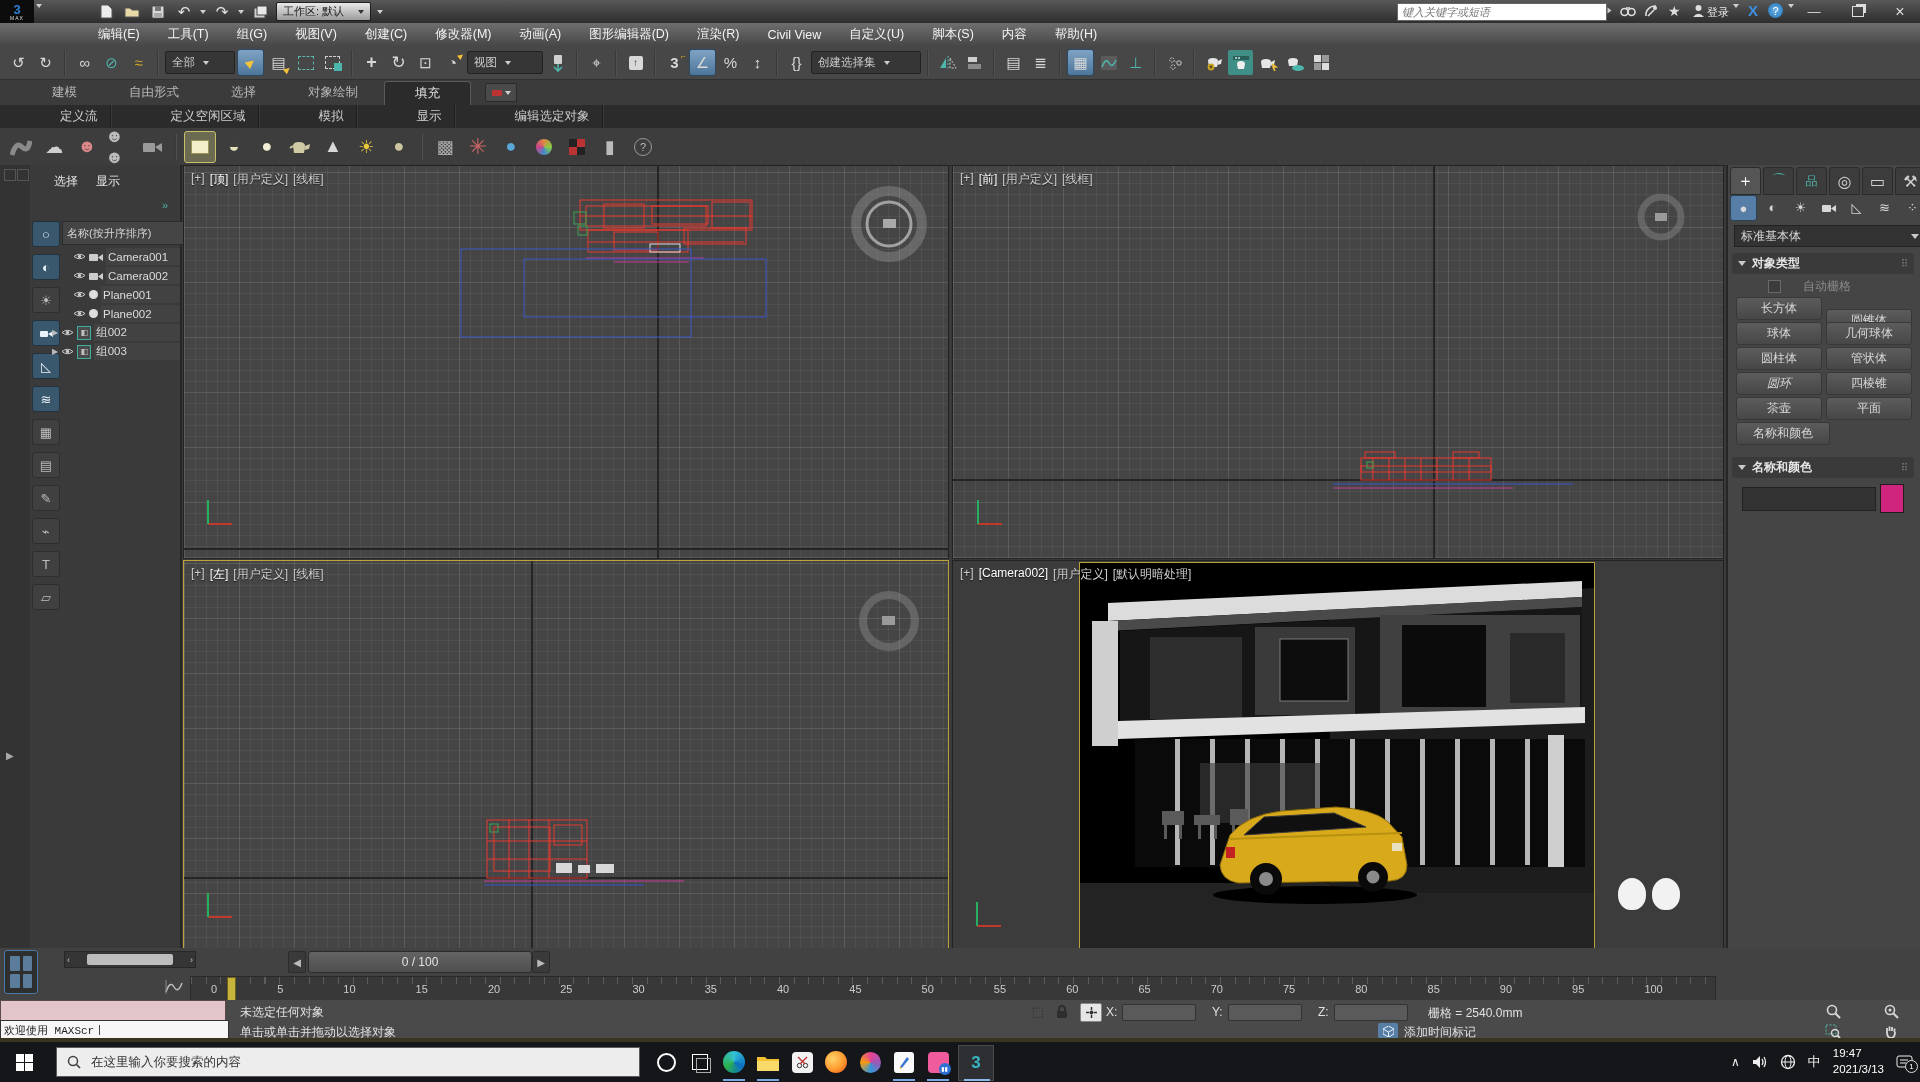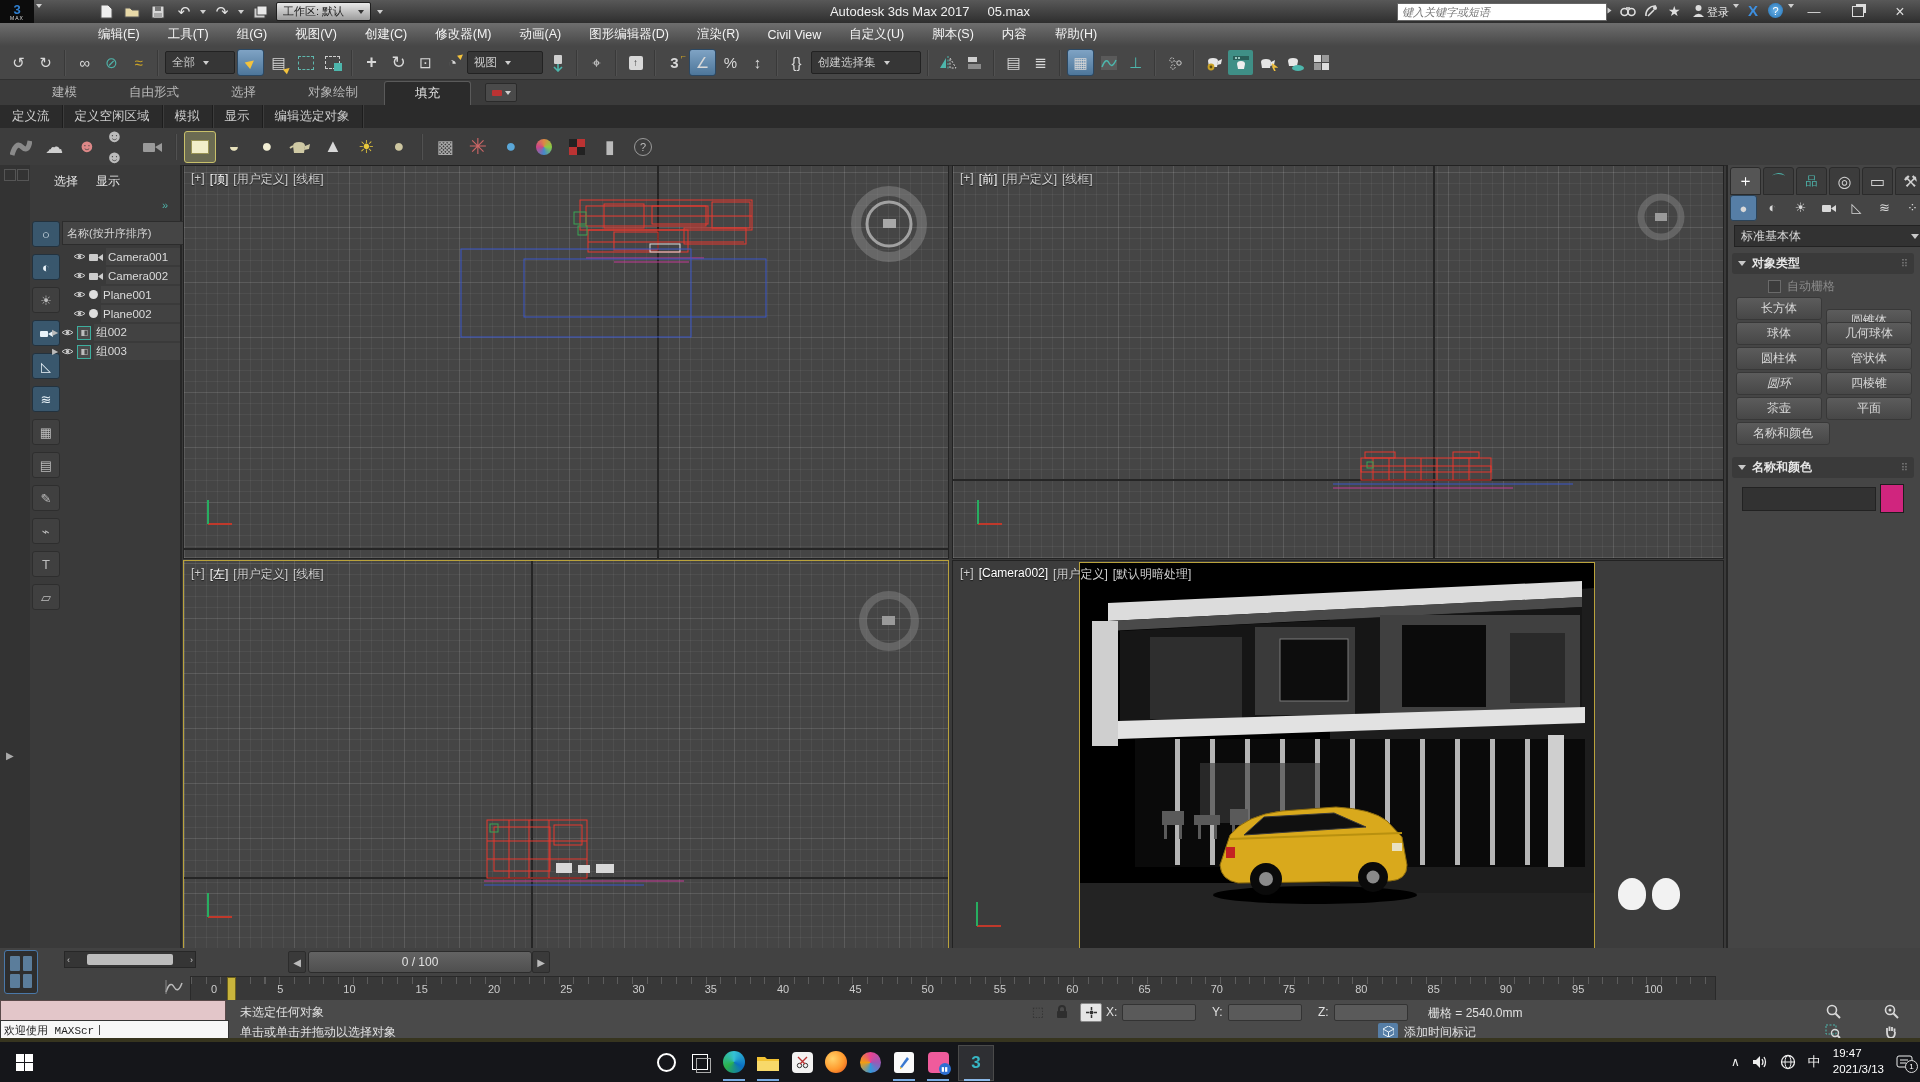--- a/index.html
+++ b/index.html
@@ -29,21 +29,21 @@
   .ticon{min-width:25px;height:25px;display:flex;align-items:center;justify-content:center;color:#d8d8d8;font-size:15px;border-radius:3px;position:relative;}
   .ticon.teal{color:#4fb3a9;}
   .ticon.hl{background:linear-gradient(#6f95b5,#49708f);border:1px solid #274披0;}
   .tsep{width:2px;height:26px;background:linear-gradient(90deg,#2d2d2d,#5d5d5d);margin:0 4px;}
   .tdrop{height:21px;background:#363636;border:1px solid #222;color:#ccc;font-size:11.5px;display:flex;align-items:center;padding:0 6px;gap:8px;border-radius:2px;}
   
   .ribbontabs{left:0;top:80px;width:1920px;height:25px;background:#3b3b3b;color:#b9b9b9;font-size:12.5px;}
   .rtab{padding:3px 26px;}
   .rtab.active{background:#2b2b2b;border:1px solid #5a5a5a;border-bottom:none;color:#e8e8e8;border-radius:3px 3px 0 0;padding:3px 30px;}
   .ribbonsub{left:0;top:105px;width:1920px;height:23px;background:#2b2b2b;border-bottom:1px solid #1f1f1f;color:#cfcfcf;font-size:12.5px;}
-  .rsub{padding:0 12px;border-right:1px solid #1d1d1d;box-shadow:1px 0 0 #3c3c3c;height:23px;display:flex;align-items:center;}
+  .rsub{padding:0 12px;border-right:1px solid #1d1d1d;box-shadow:1px 0 0 #3c3c3c;height:23px;display:flex;align-items:center;margin-left:48px;}
   .grip{left:2px;top:82px;width:6px;height:44px;border-left:2px solid #666;border-right:2px solid #666;}
   
   .populate{left:0;top:128px;width:1920px;height:37px;background:#3d3d3d;border-bottom:1px solid #282828;gap:3px;padding-left:6px;}
   .picon{width:30px;height:30px;display:flex;align-items:center;justify-content:center;font-size:18px;color:#cfc9a8;border-radius:3px;}
   .picon.hl{background:#6b6b52;border:1px solid #c8c06a;}
   
   .leftstrip{left:0;top:165px;width:30px;height:783px;background:#333;}
   .explorer{left:30px;top:165px;width:150px;height:783px;background:#3a3a3a;border-right:2px solid #262626;}
   .exp-menu{font-size:12px;color:#e4e4e4;gap:18px;padding:8px 0 0 24px;}
   .exp-filters{position:absolute;left:2px;top:56px;display:flex;flex-direction:column;gap:7px;}
@@ -151,24 +151,20 @@
           <svg width="15" height="14">
             <rect x="1" y="3" width="11" height="10" fill="#cfcfcf" stroke="#444"></rect>
             <rect x="4" y="1" width="10" height="9" fill="#e8e8e8" stroke="#444"></rect>
           </svg>
         </span>
       <span class="wsbox">
         <span>工作区: 默认</span>
         <span class="chev" style="border-top-color:#333;"></span>
       </span>
       <span class="chev"></span>
-    </div>
-    <div class="abs flex title-text">
-      <span>Autodesk 3ds Max 2017</span>
-      <span>05.max</span>
     </div>
     <div class="abs searchbox">
       <span>键入关键字或短语</span>
     </div>
     <span class="abs tb-ic" style="left:1608px;top:3px;">
         <span class="chev" style="transform:rotate(-90deg);"></span>
       </span>
 
     <span class="abs tb-ic" style="left:1620px;top:4px;">
         <svg width="16" height="13">
@@ -743,21 +739,21 @@
     </div>
     <div class="cp-drop">
       <span>标准基本体</span>
         <span class="tri"></span>
     </div>
     <div class="rollout" style="top:88px;">
       <span class="tri"></span>
       <span>对象类型</span>
       <span class="dots">⠿</span>
     </div>
-    <div class="abs flex" style="left:40px;top:113px;gap:6px;color:#8a8a8a;font-size:12px;">
+    <div class="abs flex" style="left:40px;top:113px;gap:22px;color:#8a8a8a;font-size:12px;">
       <span style="width:11px;height:11px;border:1px solid #6a6a6a;background:#3c3c3c;"></span>
       <span>自动栅格</span>
     </div>
     <div class="cpbtn" style="left:8px;top:132px;">长方体</div>
     <div class="cpbtn" style="left:98px;top:144px;">圆锥体</div>
     <div class="cpbtn" style="left:8px;top:157px;">球体</div>
     <div class="cpbtn" style="left:98px;top:157px;">几何球体</div>
     <div class="cpbtn" style="left:8px;top:182px;">圆柱体</div>
     <div class="cpbtn" style="left:98px;top:182px;">管状体</div>
     <div class="cpbtn" style="left:8px;top:207px;font-style:italic;">圆环</div>
@@ -893,20 +889,27 @@
 
   <div class="abs taskbar">
     <span class="appico" style="left:10px;">
         <svg width="17" height="17">
           <rect x="0" y="0" width="8" height="8" fill="#fff"></rect>
           <rect x="9" y="0" width="8" height="8" fill="#fff"></rect>
           <rect x="0" y="9" width="8" height="8" fill="#fff"></rect>
           <rect x="9" y="9" width="8" height="8" fill="#fff"></rect>
         </svg>
       </span>
+    <div class="tb-search">
+      <svg width="14" height="14">
+          <circle cx="6" cy="6" r="4.5" stroke="#444" stroke-width="1.5" fill="none"></circle>
+          <line x1="9.5" y1="9.5" x2="13" y2="13" stroke="#444" stroke-width="1.7"></line>
+        </svg>
+      <span>在这里输入你要搜索的内容</span>
+    </div>
     <span class="appico" style="left:652px;">
         <span style="width:15px;height:15px;border:2px solid #fff;border-radius:50%;"></span>
       </span>
     <span class="appico" style="left:686px;">
         <span style="width:14px;height:14px;border:1.6px solid #fff;position:relative;">
           <span style="position:absolute;left:3px;top:3px;right:-4px;bottom:-4px;border:1.6px solid #aaa;"></span>
         </span>
       </span>
     <span class="appico" style="left:720px;">
         <span style="width:22px;height:22px;border-radius:50%;background:conic-gradient(#35c1d6,#0a6fc2,#2bb24c,#35c1d6);"></span>

